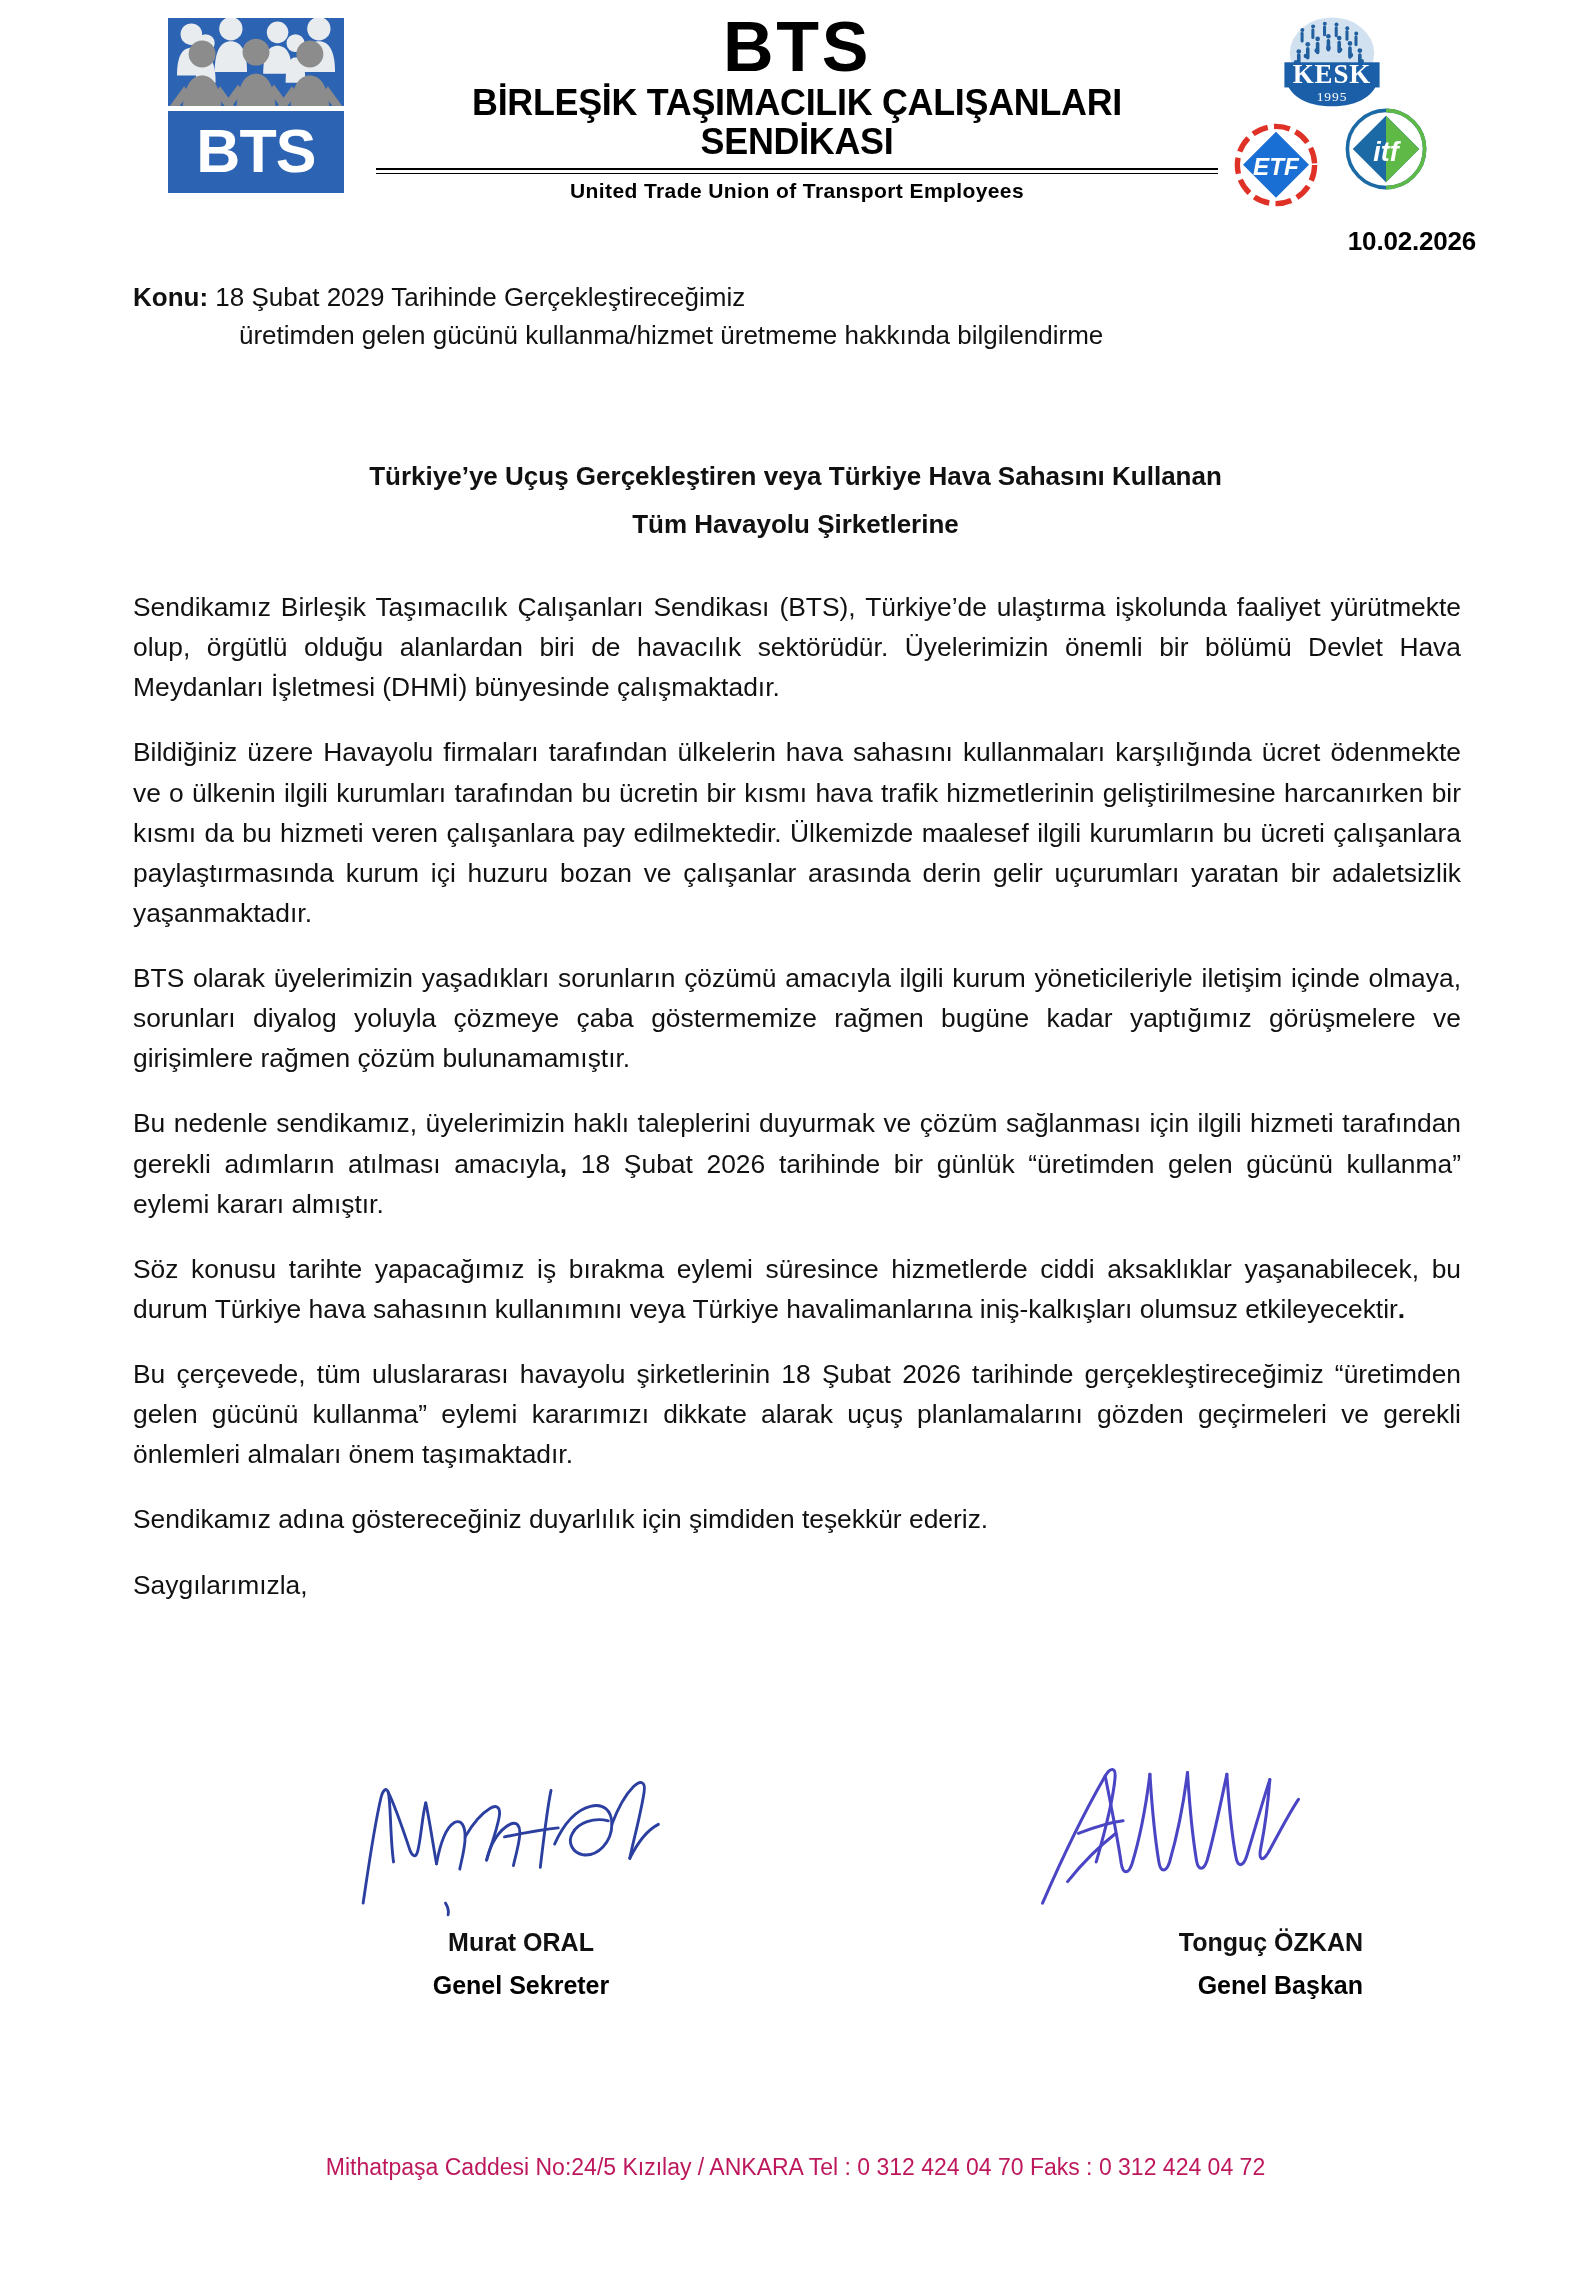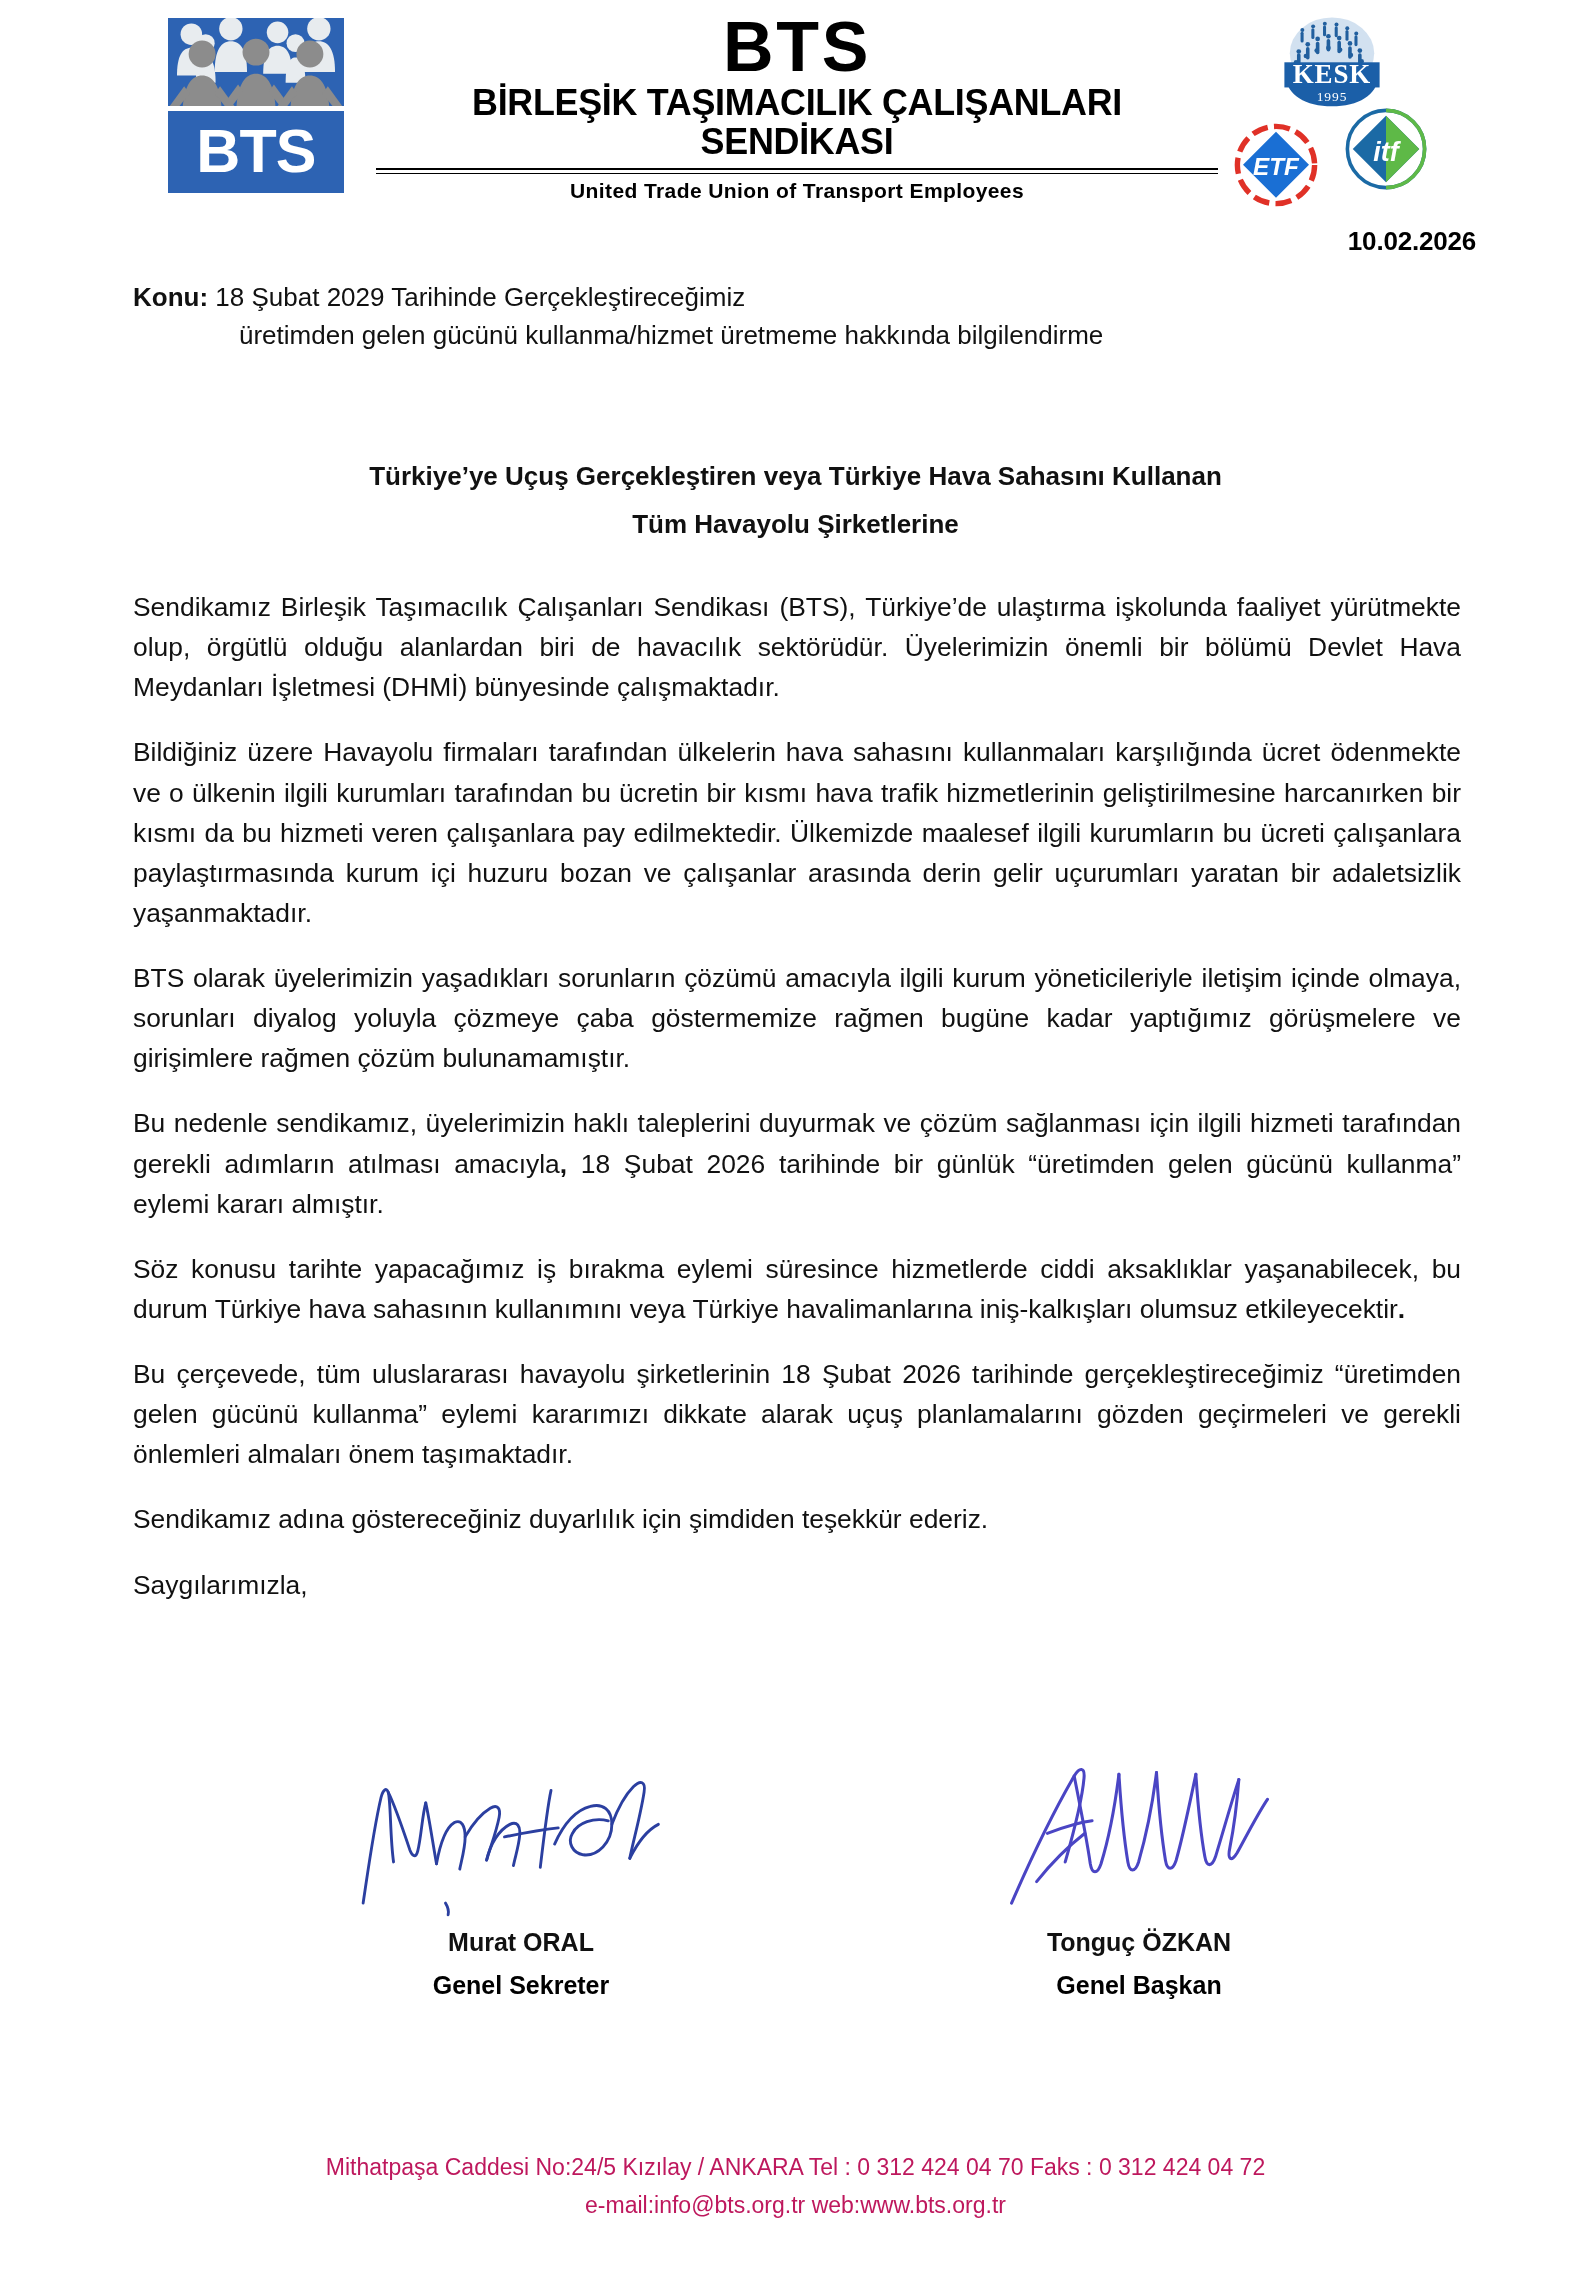--- a/index.html
+++ b/index.html
@@ -200,21 +200,21 @@
     top: 1751px;
     width: 1328px;
     height: 296px;
   }
   .sig-col {
     position: absolute;
     width: 448px;
     text-align: center;
   }
   .sig-left  { left: 170px; top: 0; }
-  .sig-right { left: 788px; top: 0; }
+  .sig-right { left: 788px; top: 0; text-align: right; }
   .sig-ink {
     height: 170px;
     position: relative;
   }
   .sig-name {
     font-weight: bold;
     font-size: 25px;
     color: #111;
     margin-top: 7.2px;
   }
@@ -447,17 +447,16 @@
         </svg>
       </div>
       <div class="sig-name">Tonguç ÖZKAN</div>
       <div class="sig-title">Genel Başkan</div>
     </div>
 
   </div>
 
   <div class="footer">
     <div>Mithatpaşa Caddesi No:24/5 Kızılay / ANKARA Tel : 0 312 424 04 70 Faks : 0 312 424 04 72</div>
-    <div>e-mail:info@bts.org.tr  web:www.bts.org.tr</div>
   </div>
 
 </div>
 
 
 </body></html>

